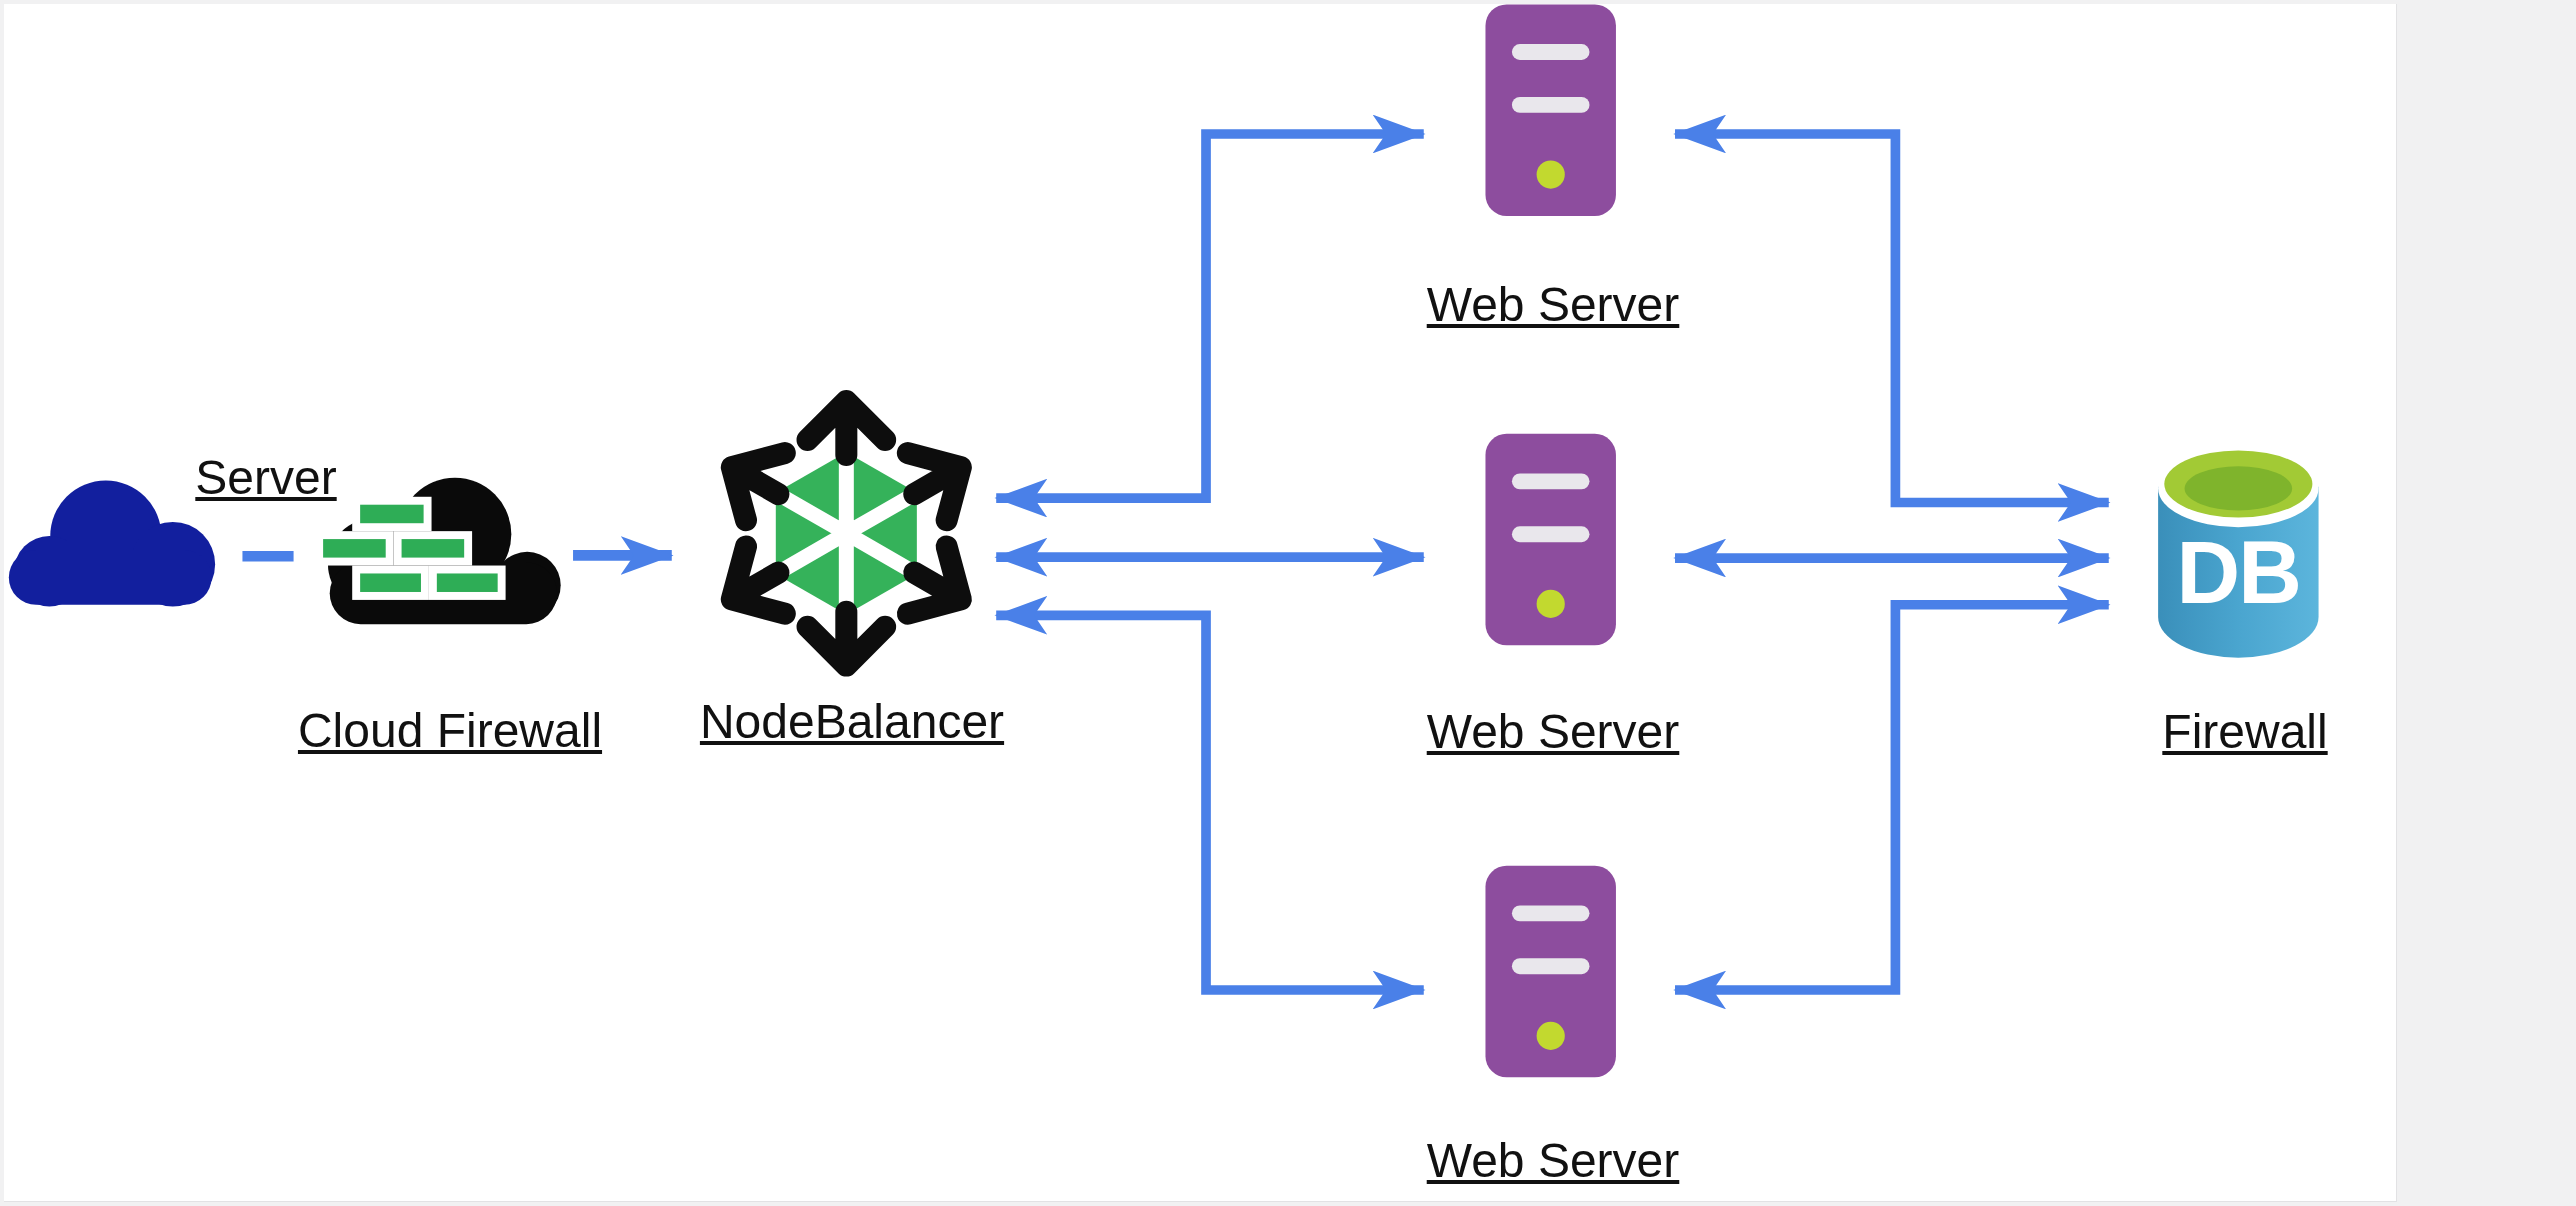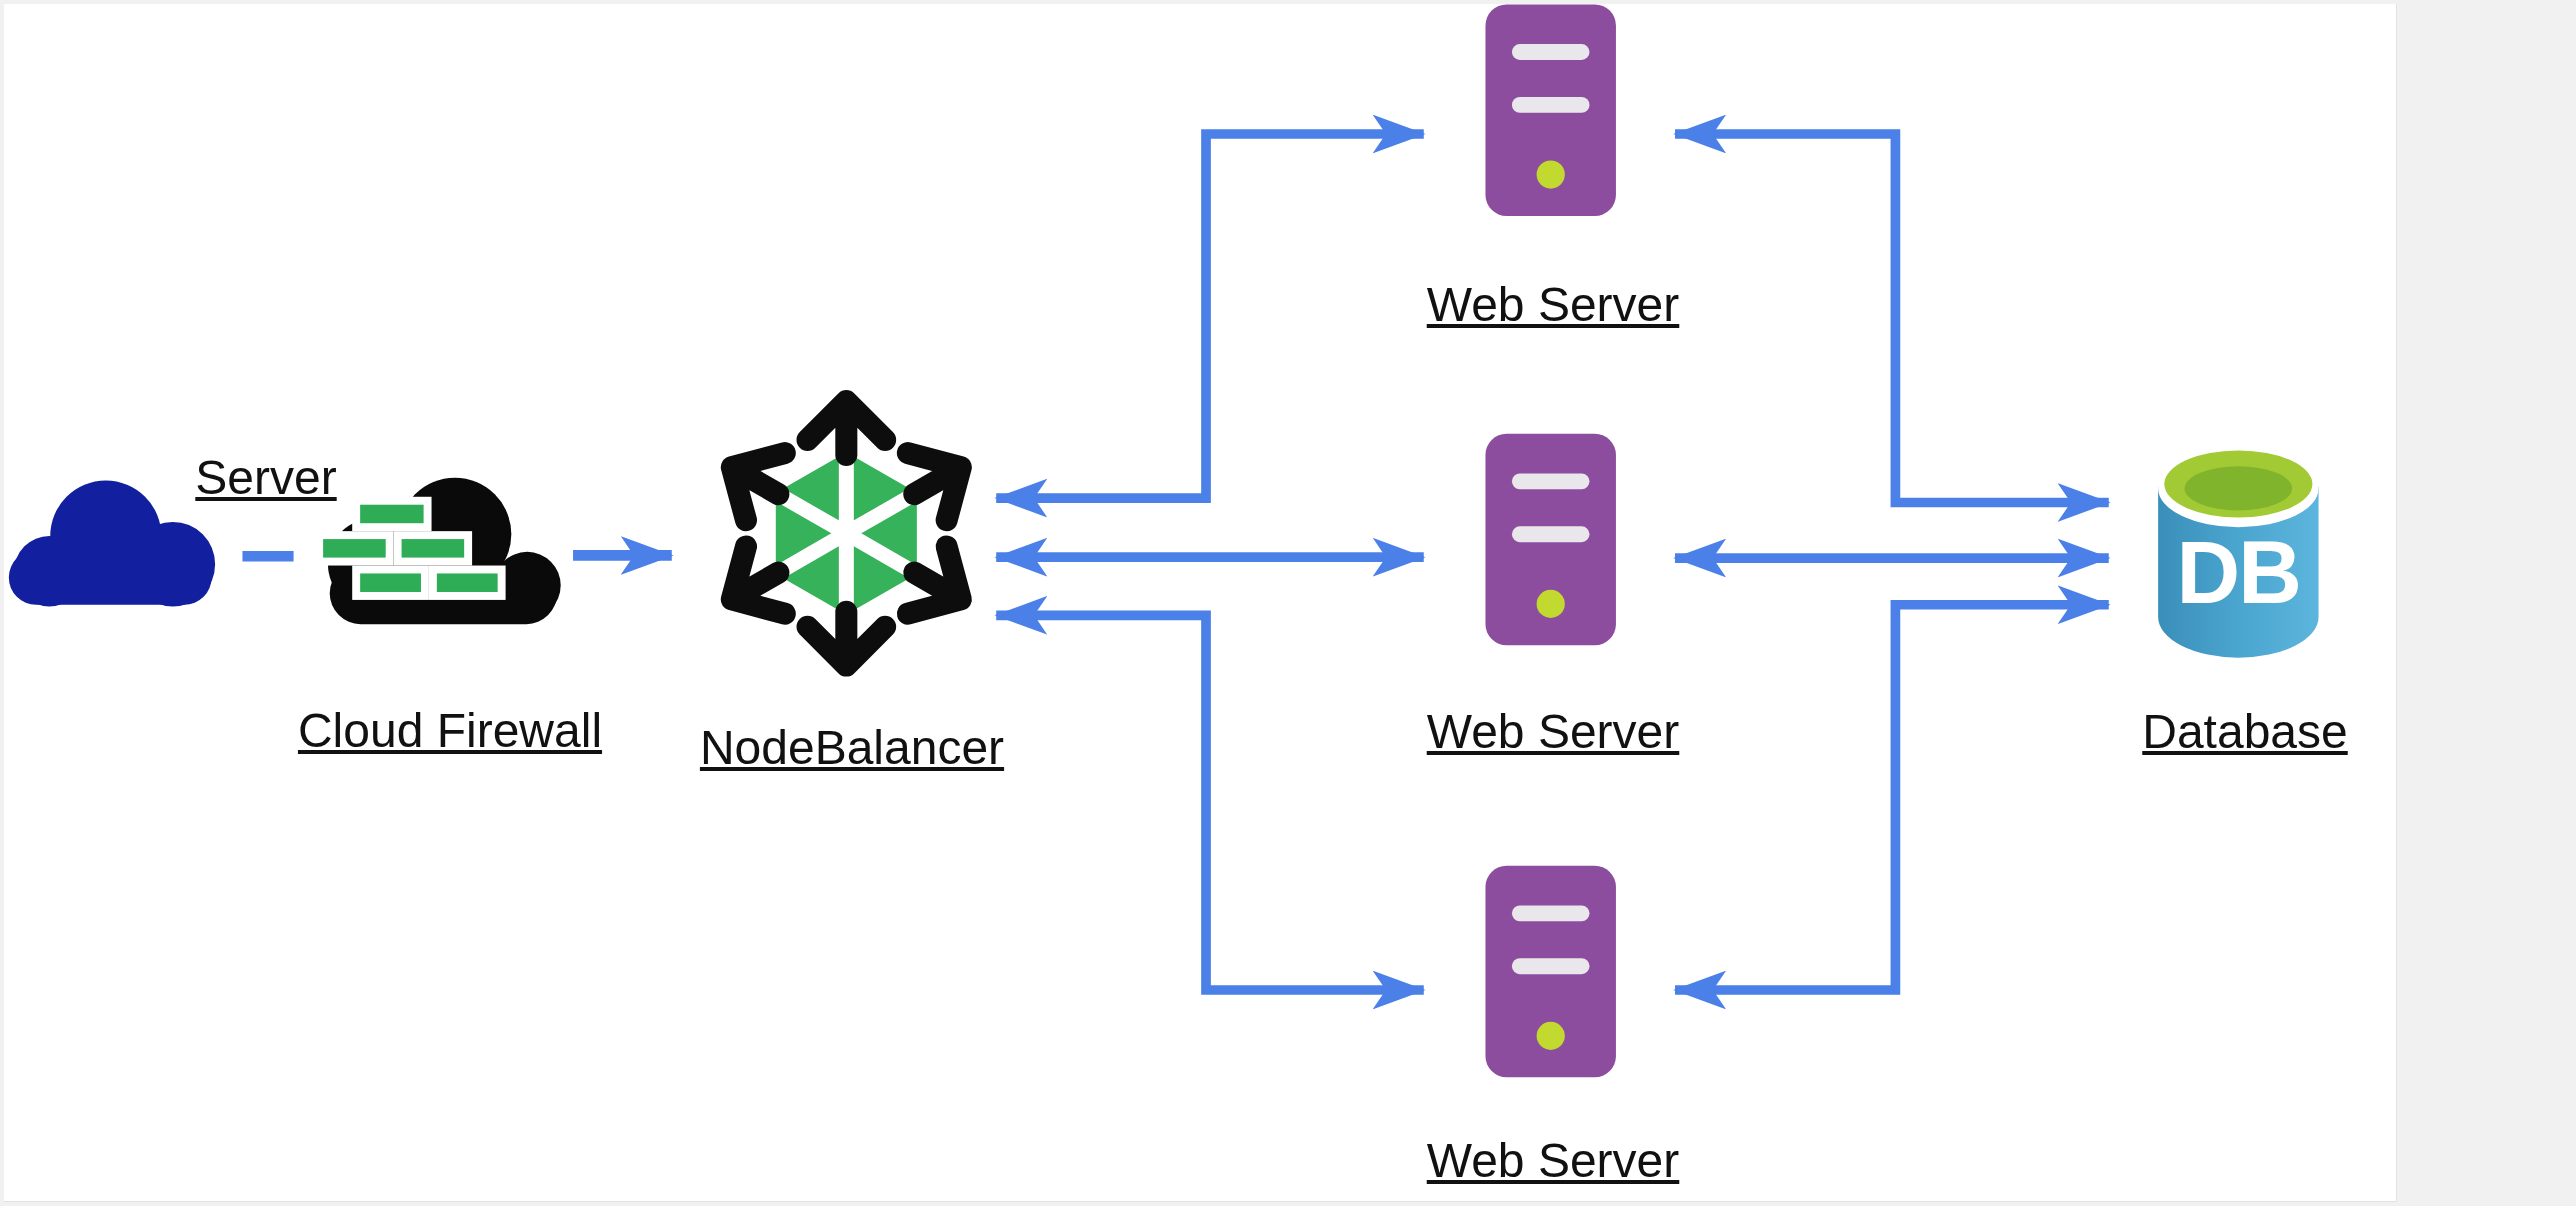--- a/index.html
+++ b/index.html
@@ -142,18 +142,18 @@
     <path d="M2448 552 L2448 700 A91 46 0 0 0 2630 700 L2630 552 Z" fill="url(#dbgrad)"></path>
     <ellipse cx="2539" cy="554" rx="91" ry="44" fill="#ffffff"></ellipse>
     <ellipse cx="2539" cy="549" rx="84" ry="38" fill="#a2ca35"></ellipse>
     <ellipse cx="2539" cy="554" rx="61" ry="25" fill="var(--db-green-dark)"></ellipse>
     <text class="db-text" x="2539" y="684" text-anchor="middle">DB</text>
   </g>
 </svg>
 
 <div class="node-label" style="left:266px;top:452px;">Server</div>
 <div class="node-label" style="left:450px;top:705px;">Cloud Firewall</div>
-<div class="node-label" style="left:852px;top:722px;">NodeBalancer</div>
+<div class="node-label" style="left:852px;top:696px;">NodeBalancer</div>
 <div class="node-label" style="left:1553px;top:279px;">Web Server</div>
 <div class="node-label" style="left:1553px;top:706px;">Web Server</div>
 <div class="node-label" style="left:1553px;top:1135px;">Web Server</div>
-<div class="node-label" style="left:2245px;top:706px;">Database</div>
+<div class="node-label" style="left:2245px;top:706px;">Firewall</div>
 
 
 </body></html>

